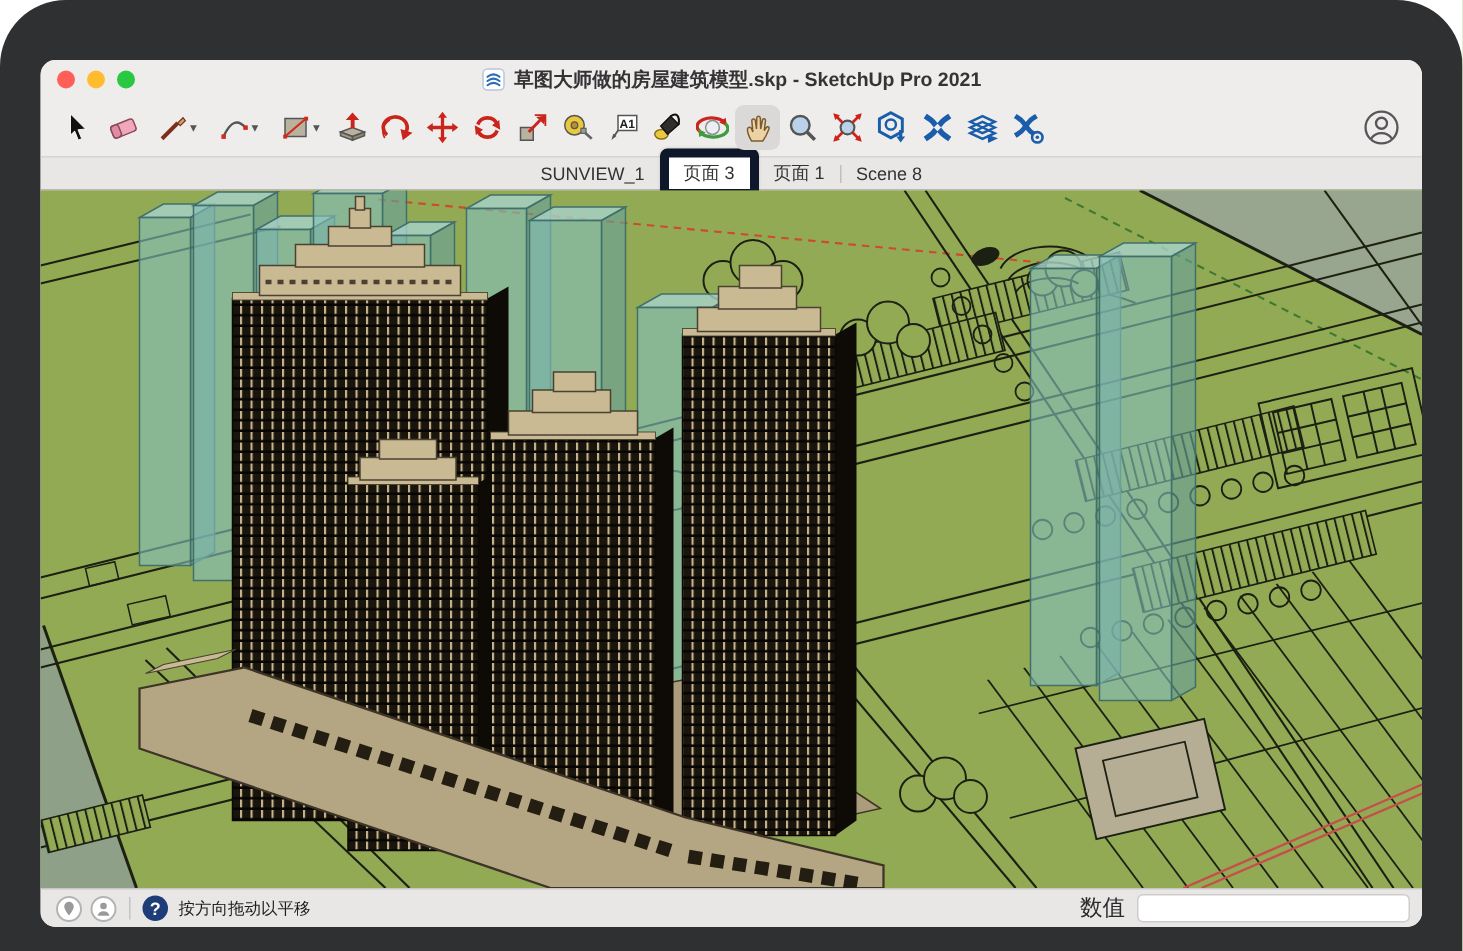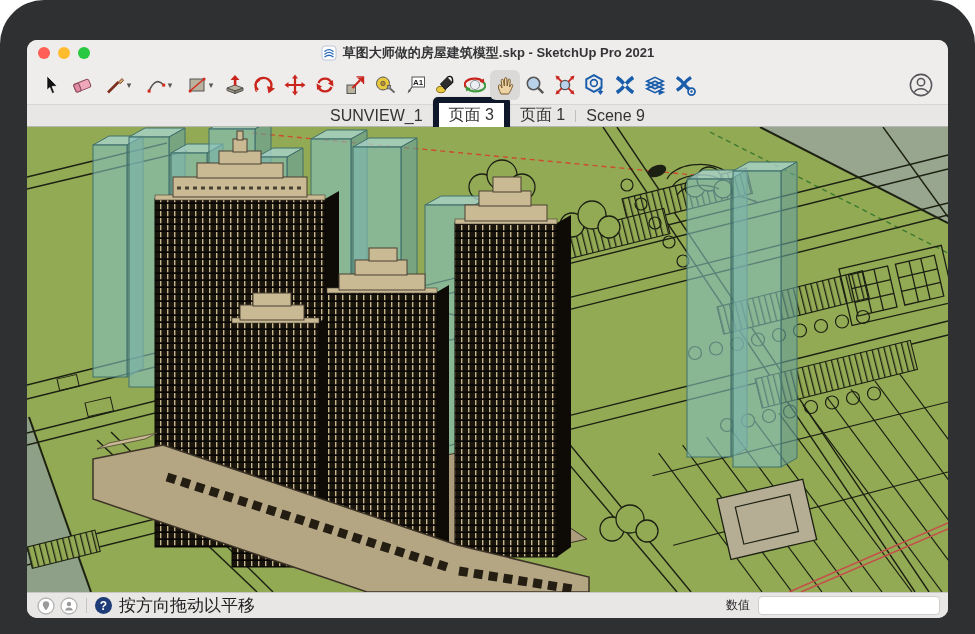--- a/index.html
+++ b/index.html
@@ -17,34 +17,34 @@
   
   .toolbar { height:38px; background:#efedec; display:flex; align-items:center; padding:0 12px 0 10px; flex:0 0 auto; }
   .tool { width:30px; height:30px; display:flex; align-items:center; justify-content:center; border-radius:6px; position:relative; }
   .tool.withcaret { width:41px; }
   .tool.active { background:#dbd9d7; }
   .tool svg { display:block; }
   .caret { font-size:9px; color:#555; margin-left:1px; }
   .tb-spacer { flex:1; }
   
   .tabsbar { height:23px; background:#e9e7e6; border-top:1px solid #d8d6d4; border-bottom:1px solid #b9b7b5; display:flex; align-items:center; justify-content:center; flex:0 0 auto; }
-  .tab { font-size:16px; color:#333; padding:2px 10px; display:flex; align-items:flex-end; }
+  .tab { font-size:12px; color:#333; padding:2px 10px; display:flex; align-items:flex-end; }
   .tab.active { background:#ffffff; border:6px solid #0f172a; border-radius:5px; box-shadow:0 0 2px rgba(0,0,0,.15); }
   .tabsep { width:1px; height:12px; background:#c2c0be; }
   
   .viewport { flex:1 1 auto; position:relative; background:#93aa55; }
   .viewport svg { position:absolute; inset:0; width:100%; height:100%; }
   
   .statusbar { height:26px; background:#e9e7e5; border-top:1px solid #c9c7c5; display:flex; align-items:center; padding:0 8px 0 10px; flex:0 0 auto; }
   .sicon { width:18px; height:18px; display:flex; align-items:center; justify-content:center; margin-right:5px; }
   .sdivider { width:1px; height:15px; background:#c6c4c2; margin:0 8px 0 3px; }
   .help-badge { width:17px; height:17px; border-radius:50%; background:#1e3d78; color:#fff; font-size:12px; font-weight:700; display:flex; align-items:center; justify-content:center; margin-right:7px; }
-  .status-msg { font-size:17px; color:#1d1d1f; }
+  .status-msg { font-size:11px; color:#1d1d1f; }
   .status-right { margin-left:auto; display:flex; align-items:center; }
-  .vcb-label { font-size:12px; color:#2a2a2c; margin-right:8px;text-align:right; }
+  .vcb-label { font-size:15px; color:#2a2a2c; margin-right:8px;text-align:right; }
   .vcb-input { width:182px; height:19px; background:#fff; border:1px solid #cfcdcb; border-radius:4px; font-size:12px; padding:0 4px; font-family:"Liberation Sans",sans-serif; }
 </style>
 </head>
 <body>
 
 <div class="stage">
   <div class="frame"></div>
   <div class="window">
 
     <div class="titlebar">
@@ -244,21 +244,21 @@
           <span>SUNVIEW_1</span>
         </div>
       <div class="tab active">
           <span>页面 3</span>
         </div>
       <div class="tab">
           <span>页面 1</span>
         </div>
       <div class="tabsep"></div>
       <div class="tab">
-          <span>Scene 9</span>
+          <span>Scene 8</span>
         </div>
     </div>
 
     <div class="viewport">
       <svg viewBox="0 0 921 465" preserveAspectRatio="none">
         <defs>
           <pattern id="fac" width="7" height="7" patternUnits="userSpaceOnUse">
             <rect width="7" height="7" fill="#1a150c"></rect>
             <rect width="1.4" height="7" fill="#c7b58d"></rect>
             <rect y="5.3" width="7" height="1.7" fill="#070503"></rect>

